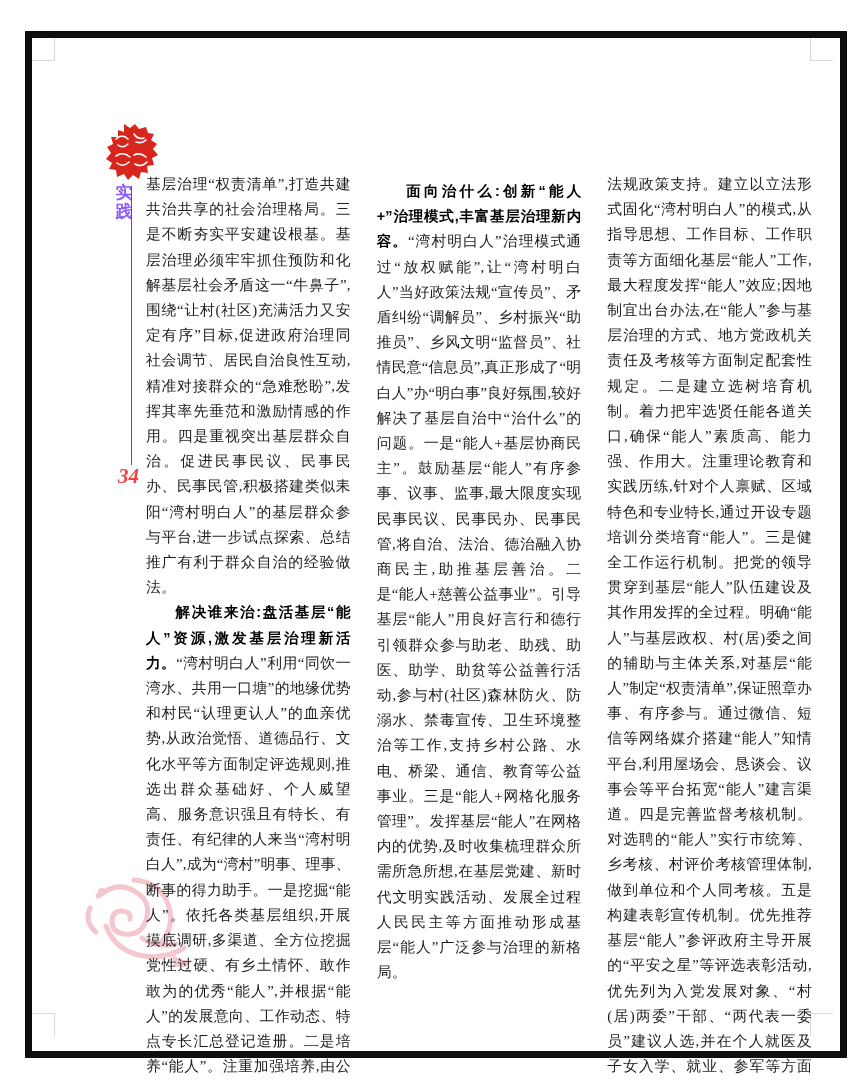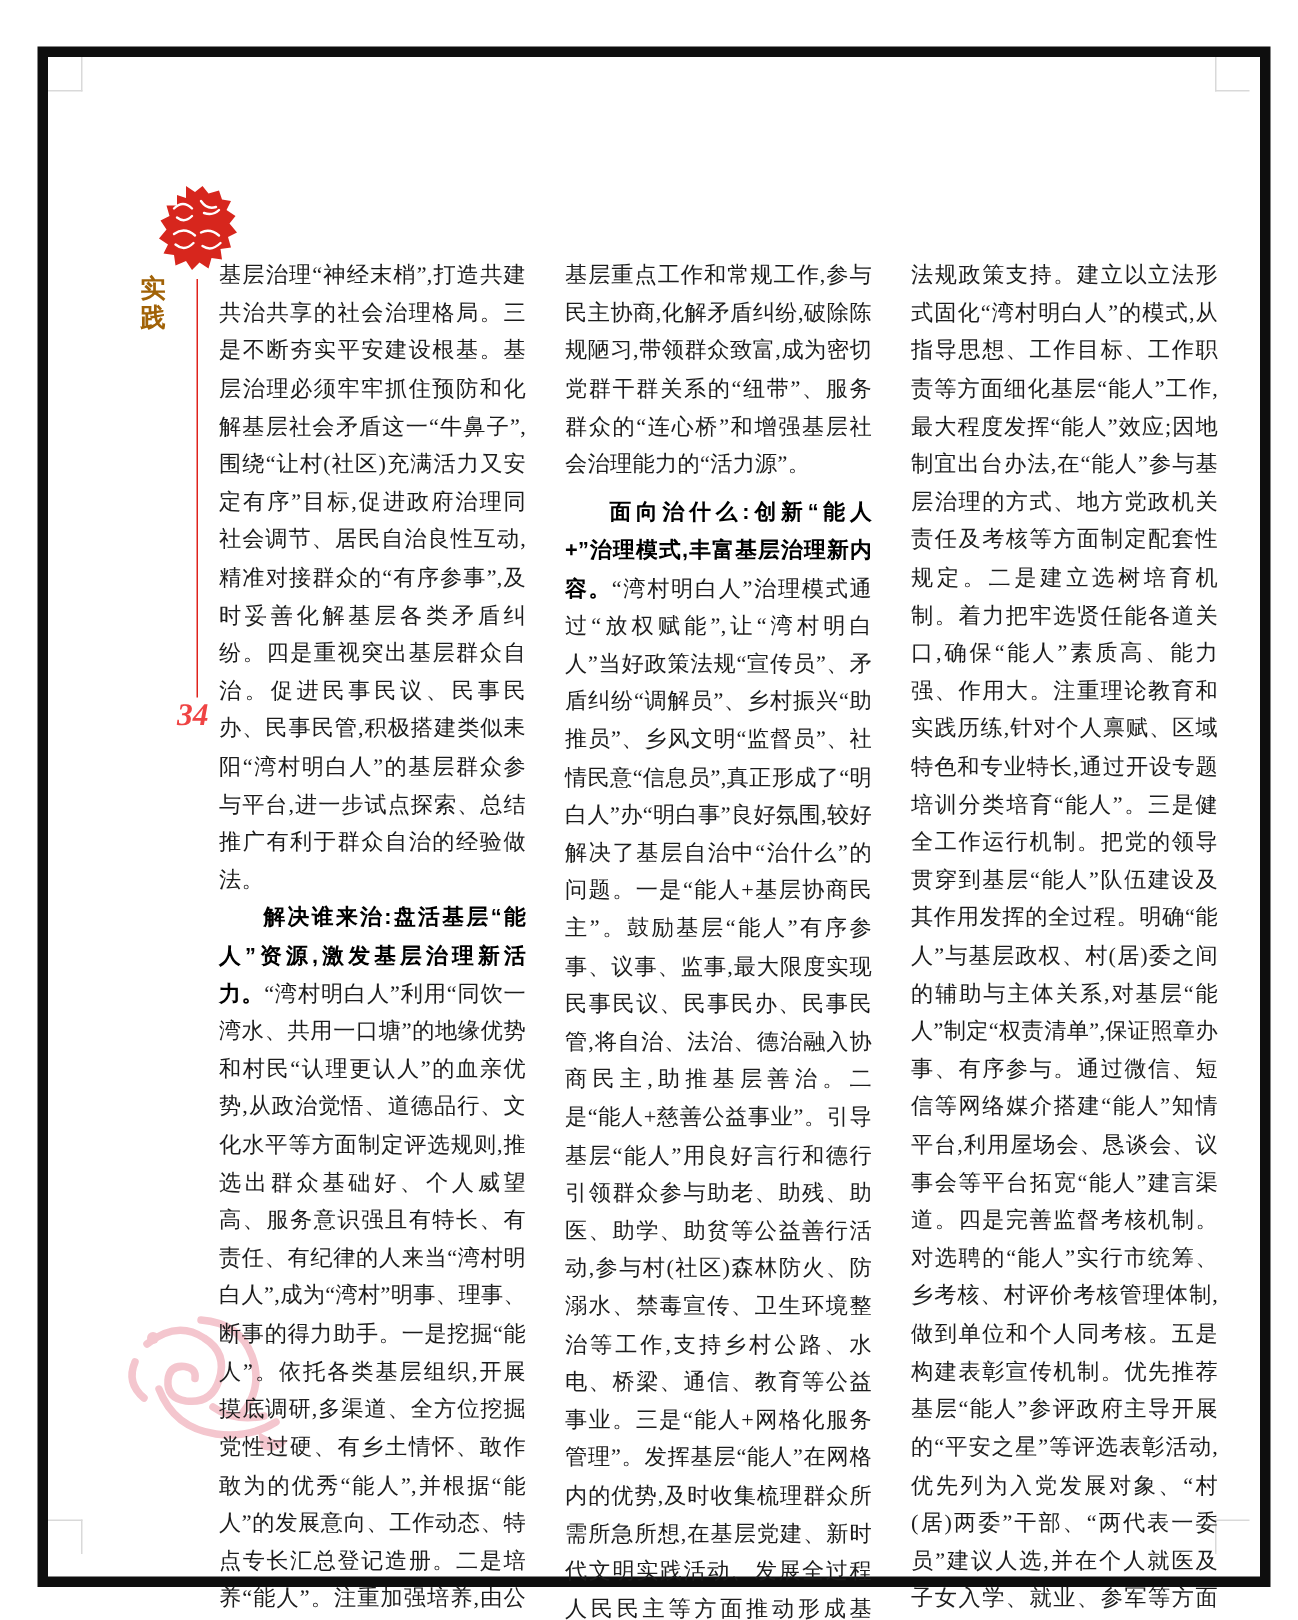--- a/index.html
+++ b/index.html
@@ -12,23 +12,23 @@
 
   
   .notch{position:absolute;width:22px;height:22px;border:1px solid #d9d9d9;background:#fff;}
   .notch.tl{left:32px;top:38px;border-left:none;border-top:none;}
   .notch.tr{right:32px;top:38px;border-right:none;border-top:none;}
   .notch.bl{left:32px;bottom:44px;border-left:none;border-bottom:none;}
   .notch.br{right:32px;bottom:44px;border-right:none;border-bottom:none;}
 
   .logo{position:absolute;left:104px;top:122px;width:56px;height:60px;}
 
-  .section-label{position:absolute;left:92px;top:183px;width:20px;
+  .section-label{position:absolute;left:114px;top:183px;width:20px;
       font-family:"Liberation Sans","DejaVu Sans",sans-serif;
-      font-weight:bold;font-size:17px;line-height:19px;color:#a16207;
+      font-weight:bold;font-size:17px;line-height:19px;color:#8b5cf6;
       letter-spacing:0;word-break:break-all;text-align:center;}
 
   .red-rule{position:absolute;left:131px;top:186px;width:1px;height:279px;background:#e0231c;}
 
   .page-number{position:absolute;left:118px;top:464px;
       font-family:"Liberation Serif","DejaVu Serif",serif;
       font-style:italic;font-weight:bold;font-size:21px;color:#ef4444;}
 
   .ornament{position:absolute;left:76px;top:868px;width:120px;height:115px;}
 
@@ -71,24 +71,23 @@
     <path d="M14,40 q-6,14 6,24"></path>
   </g>
   <g fill="#f4c6ce">
     <circle cx="26" cy="24" r="4"></circle>
     <path d="M96,86 q10,8 20,6 q-6,10 -18,6 Z"></path>
   </g>
 </svg>
 
 <div class="columns">
   <div class="col">
-      <p class="para"><span>基层治理“神经末梢”,打造共建共治共享的社会治理格局。</span><span class="kai">三是不断夯实平安建设根基。</span><span>基层治理必须牢牢抓住预防和化解基层社会矛盾这一“牛鼻子”,围绕“让村(社区)充满活力又安定有序”目标,促进政府治理同社会调节、居民自治良性互动,精准对接群众的“有序参事”,及时妥善化解基层各类矛盾纠纷。</span><span class="kai">四是重视突出基层群众自治。</span><span>促进民事民议、民事民办、民事民管,积极搭建类似耒阳“湾村明白人”的基层群众参与平台,进一步试点探索、总结推广有利于群众自治的经验做法。</span></p>
+      <p class="para"><span>基层治理“权责清单”,打造共建共治共享的社会治理格局。</span><span class="kai">三是不断夯实平安建设根基。</span><span>基层治理必须牢牢抓住预防和化解基层社会矛盾这一“牛鼻子”,围绕“让村(社区)充满活力又安定有序”目标,促进政府治理同社会调节、居民自治良性互动,精准对接群众的“急难愁盼”,发挥其率先垂范和激励情感的作用。</span><span class="kai">四是重视突出基层群众自治。</span><span>促进民事民议、民事民办、民事民管,积极搭建类似耒阳“湾村明白人”的基层群众参与平台,进一步试点探索、总结推广有利于群众自治的经验做法。</span></p>
       <p class="para indent"><span class="lead">解决谁来治:盘活基层“能人”资源,激发基层治理新活力。</span><span>“湾村明白人”利用“同饮一湾水、共用一口塘”的地缘优势和村民“认理更认人”的血亲优势,从政治觉悟、道德品行、文化水平等方面制定评选规则,推选出群众基础好、个人威望高、服务意识强且有特长、有责任、有纪律的人来当“湾村明白人”,成为“湾村”明事、理事、断事的得力助手。</span><span class="kai">一是挖掘“能人”。</span><span>依托各类基层组织,开展摸底调研,多渠道、全方位挖掘党性过硬、有乡土情怀、敢作敢为的优秀“能人”,并根据“能人”的发展意向、工作动态、特点专长汇总登记造册。</span><span class="kai">二是培养“能人”。</span><span>注重加强培养,由公检法司、农林水利、社会事务等部门联合举办工作专题培训和讲座,组织开展政策法规、服务意识、矛盾调处等业务培训和考试,提升“能人”基层治理能力。</span></p>
     </div>
   <div class="col">
-      <p class="para"><span>基层重点工作和常规工作,参与民主协商,化解矛盾纠纷,破除陈规陋习,带领群众致富,成为密切党群干群关系的“纽带”、服务群众的“连心桥”和增强基层社会治理能力的“活力源”。</span></p>
       <p class="para indent spaced"><span class="lead">面向治什么:创新“能人+”治理模式,丰富基层治理新内容。</span><span>“湾村明白人”治理模式通过“放权赋能”,让“湾村明白人”当好政策法规“宣传员”、矛盾纠纷“调解员”、乡村振兴“助推员”、乡风文明“监督员”、社情民意“信息员”,真正形成了“明白人”办“明白事”良好氛围,较好解决了基层自治中“治什么”的问题。</span><span class="kai">一是“能人+基层协商民主”。</span><span>鼓励基层“能人”有序参事、议事、监事,最大限度实现民事民议、民事民办、民事民管,将自治、法治、德治融入协商民主,助推基层善治。</span><span class="kai">二是“能人+慈善公益事业”。</span><span>引导基层“能人”用良好言行和德行引领群众参与助老、助残、助医、助学、助贫等公益善行活动,参与村(社区)森林防火、防溺水、禁毒宣传、卫生环境整治等工作,支持乡村公路、水电、桥梁、通信、教育等公益事业。</span><span class="kai">三是“能人+网格化服务管理”。</span><span>发挥基层“能人”在网格内的优势,及时收集梳理群众所需所急所想,在基层党建、新时代文明实践活动、发展全过程人民民主等方面推动形成基层“能人”广泛参与治理的新格局。</span></p>
     </div>
   <div class="col">
 
   <p class="para"><span class="kai">法规政策支持。</span><span>建立以立法形式固化“湾村明白人”的模式,从指导思想、工作目标、工作职责等方面细化基层“能人”工作,最大程度发挥“能人”效应;因地制宜出台办法,在“能人”参与基层治理的方式、地方党政机关责任及考核等方面制定配套性规定。</span><span class="kai">二是建立选树培育机制。</span><span>着力把牢选贤任能各道关口,确保“能人”素质高、能力强、作用大。注重理论教育和实践历练,针对个人禀赋、区域特色和专业特长,通过开设专题培训分类培育“能人”。</span><span class="kai">三是健全工作运行机制。</span><span>把党的领导贯穿到基层“能人”队伍建设及其作用发挥的全过程。明确“能人”与基层政权、村(居)委之间的辅助与主体关系,对基层“能人”制定“权责清单”,保证照章办事、有序参与。通过微信、短信等网络媒介搭建“能人”知情平台,利用屋场会、恳谈会、议事会等平台拓宽“能人”建言渠道。</span><span class="kai">四是完善监督考核机制。</span><span>对选聘的“能人”实行市统筹、乡考核、村评价考核管理体制,做到单位和个人同考核。</span><span class="kai">五是构建表彰宣传机制。</span><span>优先推荐基层“能人”参评政府主导开展的“平安之星”等评选表彰活动,优先列为入党发展对象、“村(居)两委”干部、“两代表一委员”建议人选,并在个人就医及子女入学、就业、参军等方面予以优待;依托各级主流媒体和统战宣传平台,宣传基层“能人”典型事迹,发挥其率先垂范和激励情感的作用,增进“能人”自我认同和社会认可。</span></p>
     </div>
 </div>
 
 </body></html>

